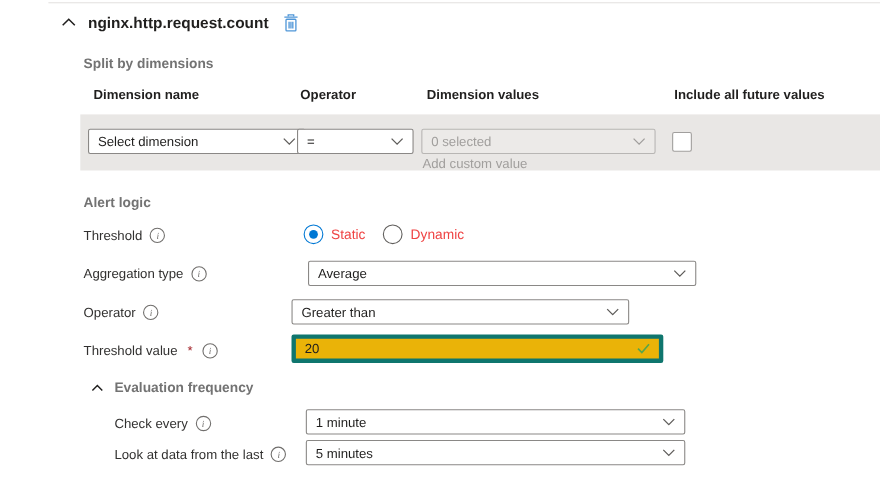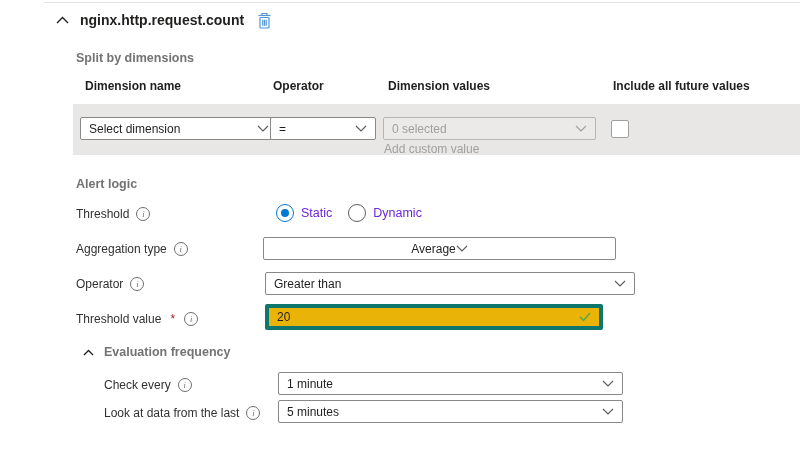--- a/index.html
+++ b/index.html
@@ -16,21 +16,21 @@
       display:flex;align-items:center;justify-content:space-between;padding:0 8px;
       font-size:12px;box-sizing:border-box;cursor:pointer;color:#201f1e;}
   .dd.disabled{background:#eceae8;border-color:#b8b6b4;color:#a19f9d;cursor:default;}
   .link-muted{font-size:12px;color:#a19f9d;cursor:pointer;}
   .cb{left:583px;top:120px;width:16px;height:16px;background:#fff;border:1px solid #a19f9d;
       border-radius:2px;cursor:pointer;}
   .lbl{font-size:12px;color:#323130;display:flex;align-items:center;gap:7px;}
   .info{width:12px;height:12px;border:1px solid #716f6d;border-radius:50%;font-size:8.5px;
         line-height:12px;text-align:center;color:#716f6d;display:inline-block;flex:0 0 auto;
         font-family:"Liberation Serif",serif;font-style:italic;cursor:default;}
-  .radio-row{display:flex;align-items:center;font-size:12.5px;color:#6d28d9;}
+  .radio-row{display:flex;align-items:center;font-size:12.5px;color:#ef4444;}
   .radio{width:18px;height:18px;border-radius:50%;box-sizing:border-box;position:relative;
          cursor:pointer;flex:0 0 auto;}
   .radio.sel{border:1px solid #0078d4;}
   .radio.sel::after{content:"";position:absolute;left:4px;top:4px;right:4px;bottom:4px;
          border-radius:50%;background:#0078d4;}
   .radio.unsel{border:1px solid #605e5c;background:#fff;}
   .radio-lbl{margin-left:7px;cursor:pointer;}
   .tv-wrap{left:237px;top:304px;width:338px;height:26px;border:4px solid #0f766e;border-radius:2px;
         background:#eab308;display:flex;align-items:center;box-sizing:border-box;}
   .tv-wrap input{flex:1;border:none;outline:none;font-size:12px;padding:0 8px;
@@ -107,32 +107,32 @@
     <span class="radio sel"></span>
     <span class="radio-lbl">Static</span>
     <span class="radio unsel" style="margin-left:16px;"></span>
     <span class="radio-lbl">Dynamic</span>
   </div>
 
   <div class="abs lbl" style="left:48px;top:242px;">
     <span>Aggregation type</span>
     <span class="info">i</span>
   </div>
-  <div class="dd" style="left:235px;top:237px;width:353px;justify-content:center;">
+  <div class="dd" style="left:252px;top:237px;width:353px;">
     <span>Average</span>
     <svg width="12" height="7" viewBox="0 0 12 7" fill="none">
       <path d="M1 1 L6 6 L11 1" stroke="#605e5c" stroke-width="1.2"></path>
     </svg>
   </div>
 
   <div class="abs lbl" style="left:48px;top:277px;">
     <span>Operator</span>
     <span class="info">i</span>
   </div>
-  <div class="dd" style="left:237px;top:272px;width:370px;">
+  <div class="dd" style="left:237px;top:272px;width:307px;">
     <span>Greater than</span>
     <svg width="12" height="7" viewBox="0 0 12 7" fill="none">
       <path d="M1 1 L6 6 L11 1" stroke="#605e5c" stroke-width="1.2"></path>
     </svg>
   </div>
 
   <div class="abs lbl" style="left:48px;top:312px;">
     <span>Threshold value</span>
     <span class="req">*</span>
     <span class="info">i</span>

